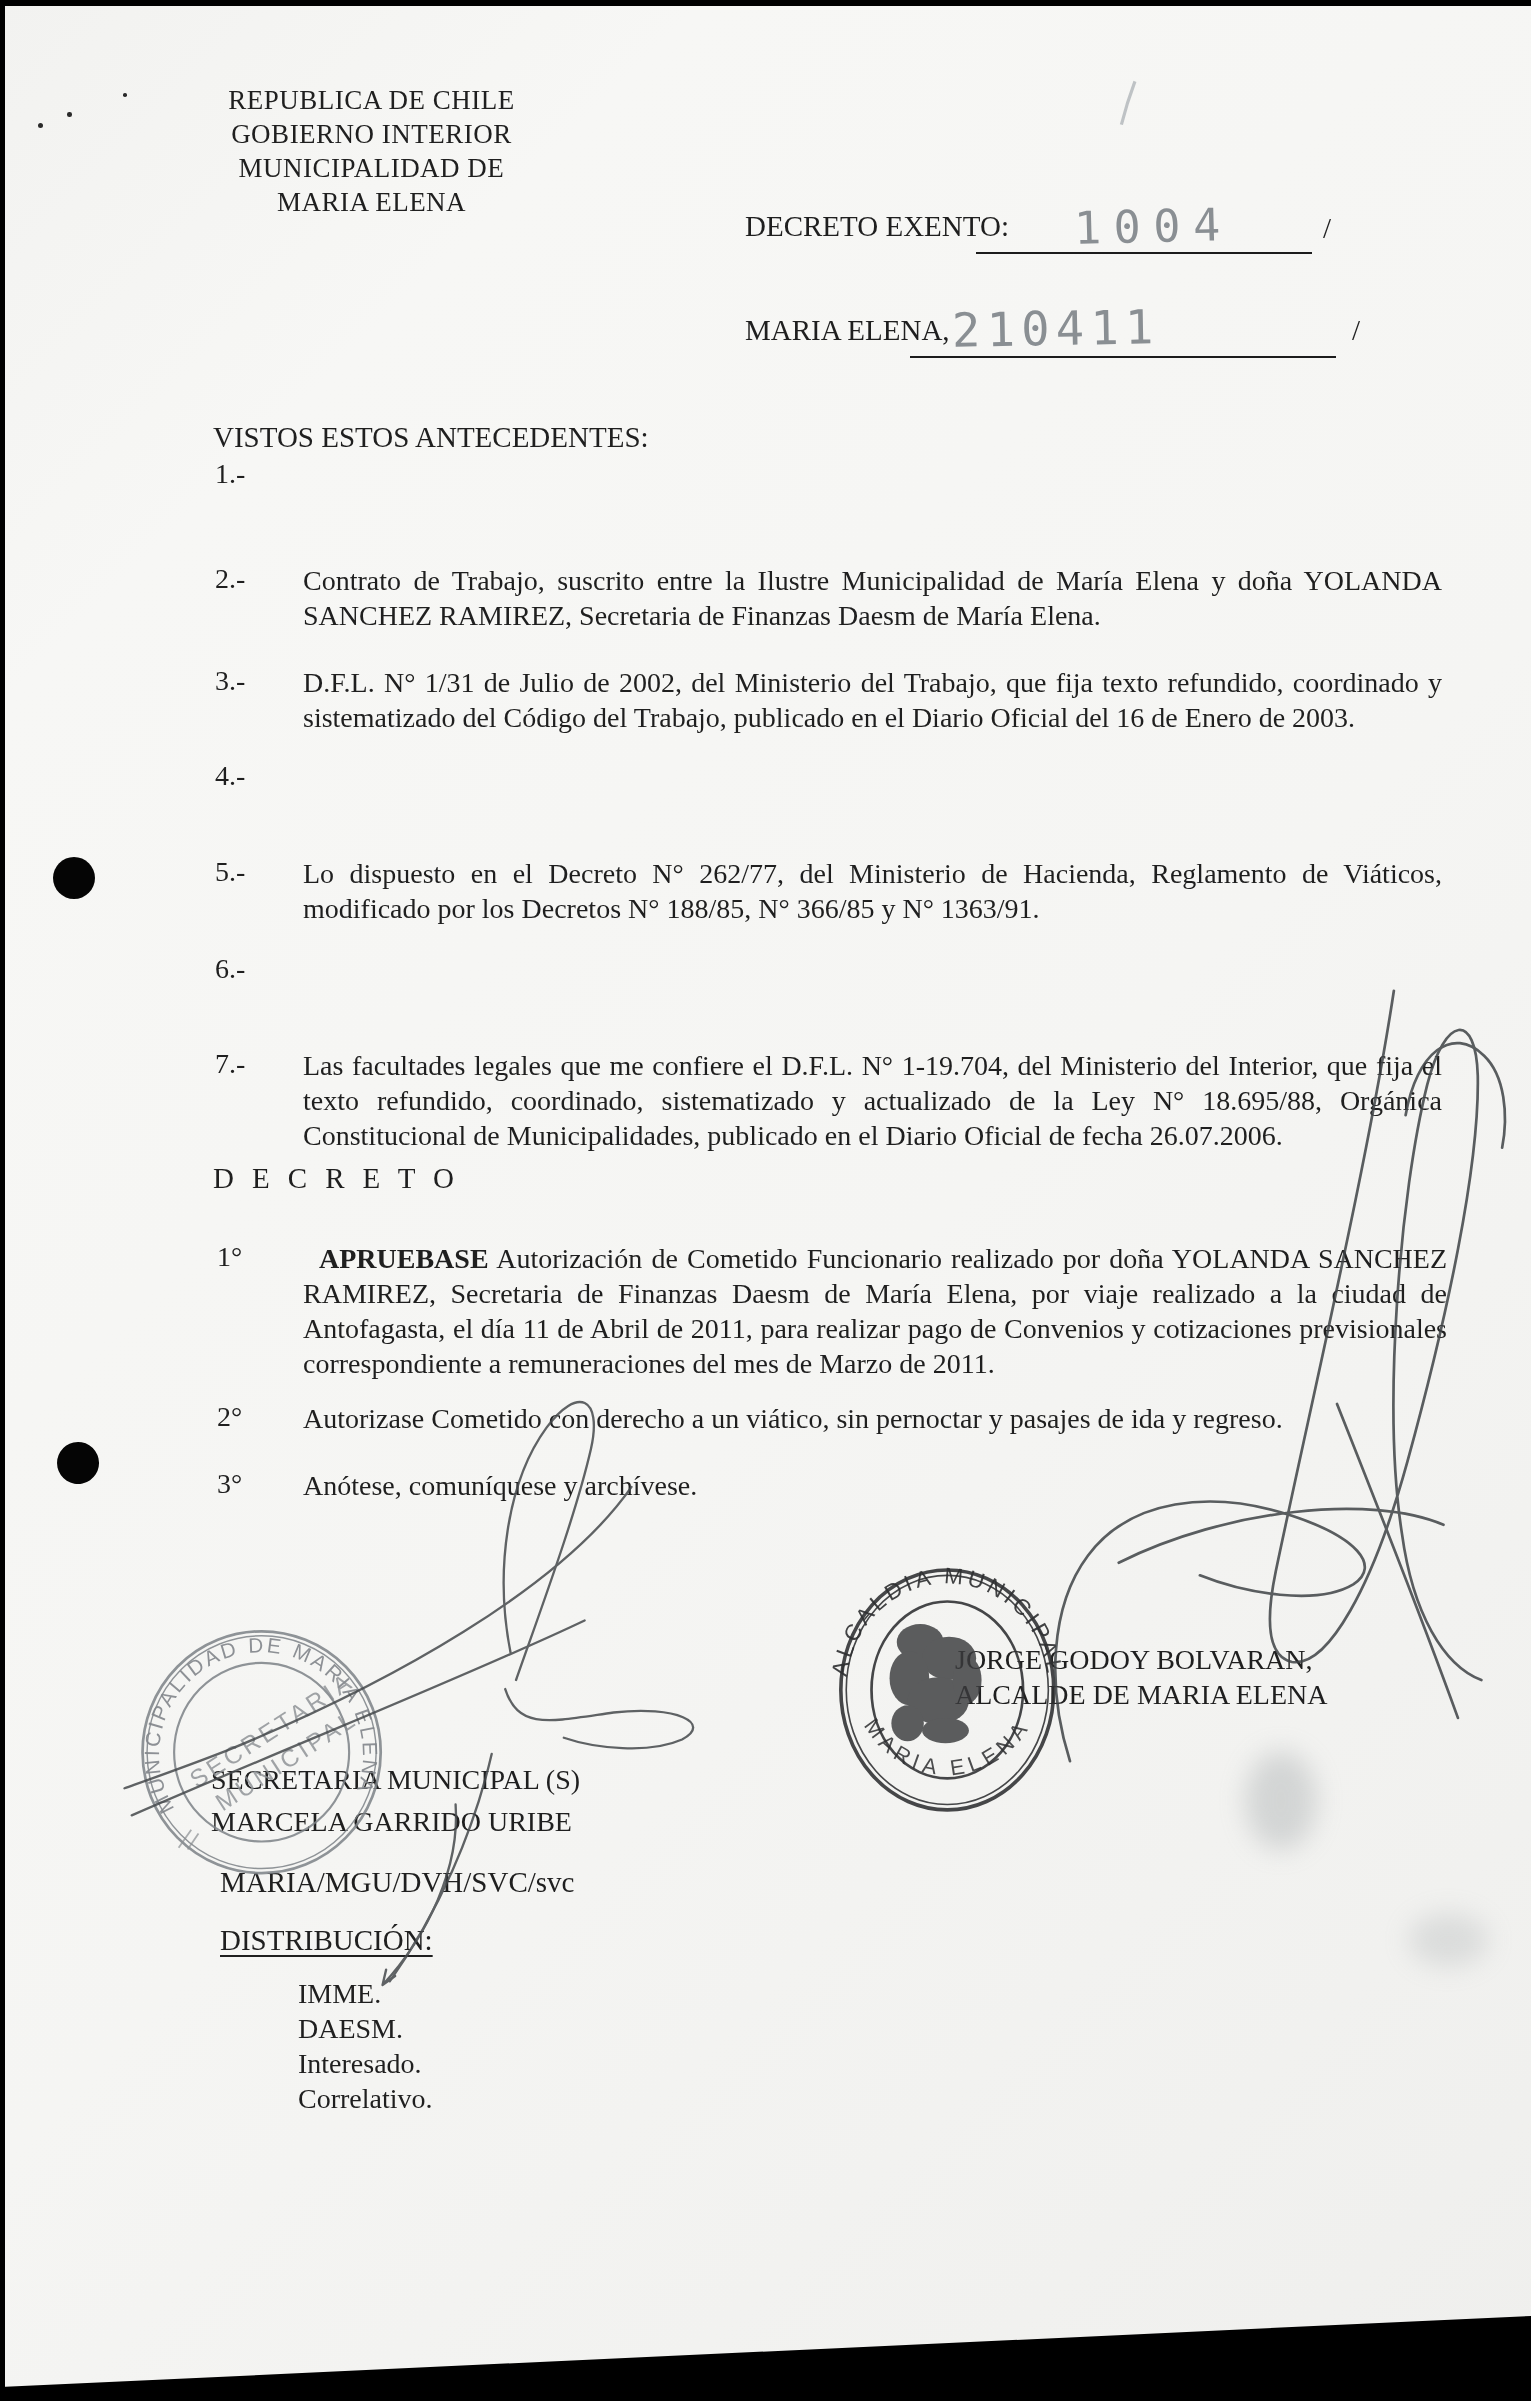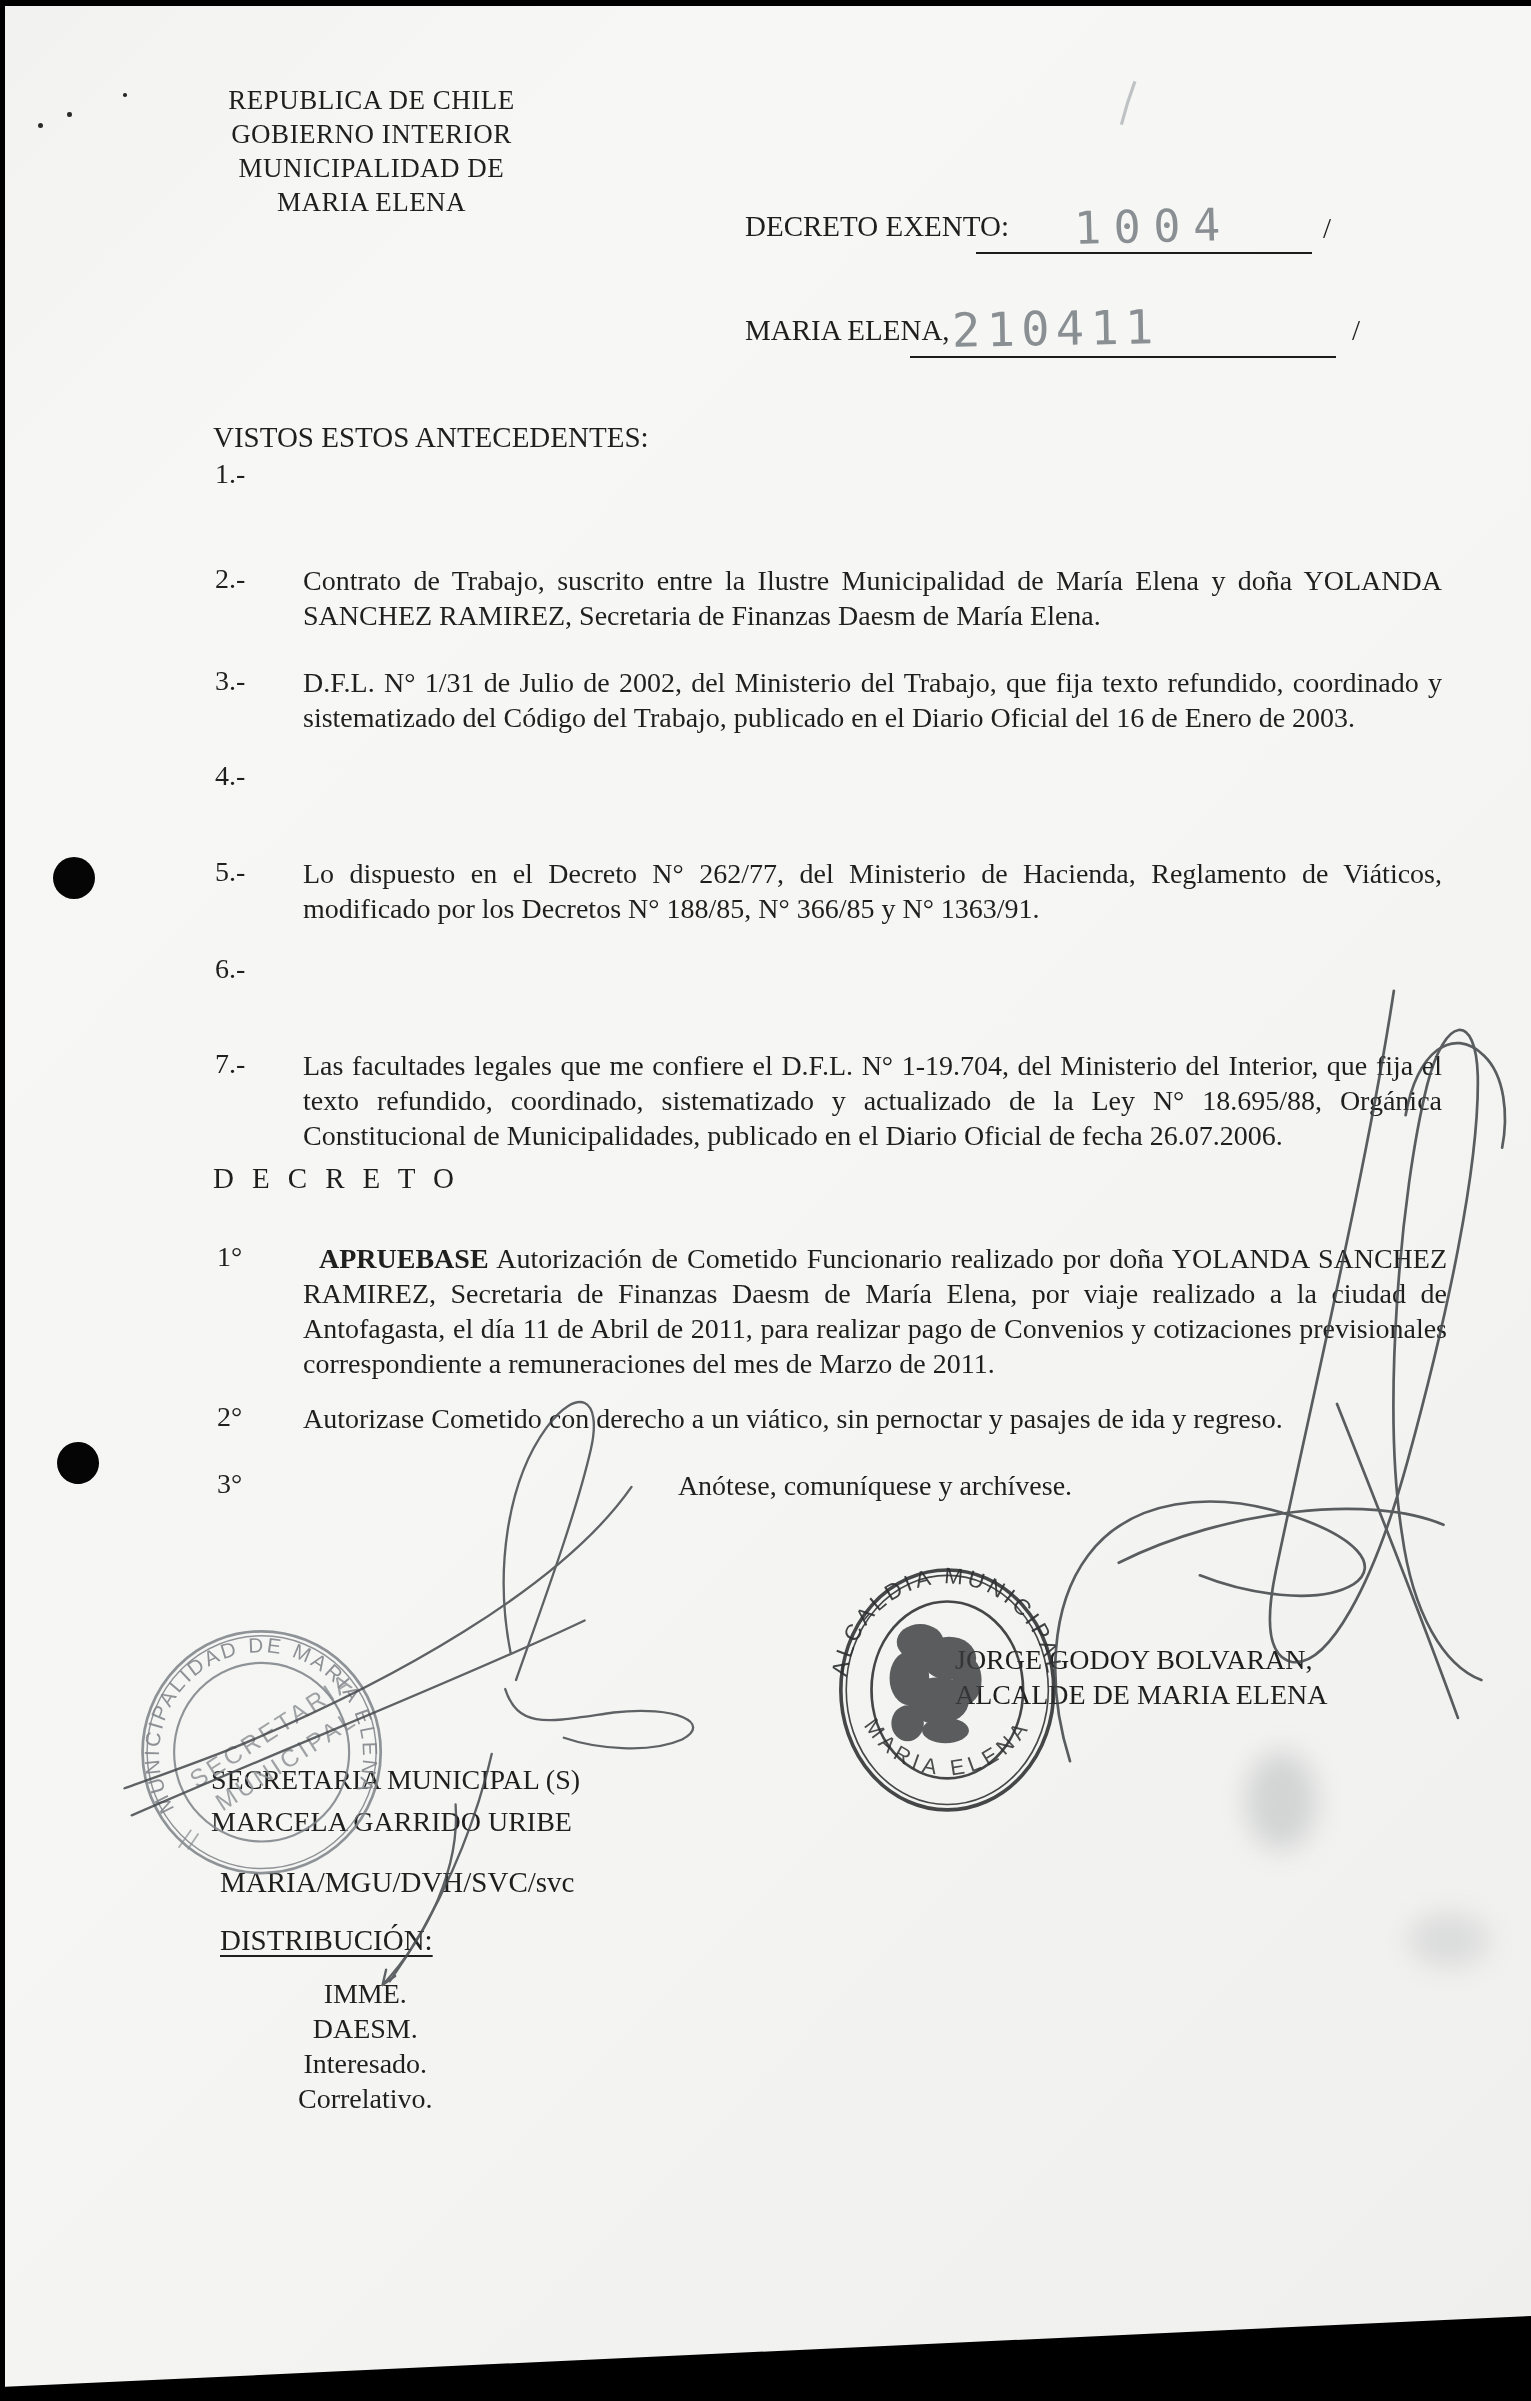--- a/index.html
+++ b/index.html
@@ -25,21 +25,21 @@
   .stampnum{font-family:"DejaVu Sans Mono", monospace;color:#70767c;opacity:.8;white-space:nowrap;}
   .slash{font-size:29px;}
   
   .title{font-size:29px;white-space:nowrap;}
   .itm-num{font-size:28px;}
   .itm-txt{font-size:28px;line-height:35px;text-align:justify;}
   .b{font-weight:bold;margin-left:16px;}
   .sig-name{font-size:28px;line-height:36px;white-space:nowrap;}
   .footer-line{font-size:29px;white-space:nowrap;}
   .dist-title{font-size:29px;text-decoration:underline;text-underline-offset:5.4px;white-space:nowrap;}
-  .dist-list{font-size:28px;line-height:35px;text-align:center;}
+  .dist-list{font-size:28px;line-height:35px;}
   svg.overlay{position:absolute;left:0;top:0;pointer-events:none;}
 </style>
 </head>
 <body>
 
 <div class="scan">
 
   <div class="abs letterhead">
     <div>REPUBLICA DE CHILE</div>
     <div>GOBIERNO  INTERIOR</div>
@@ -79,21 +79,21 @@
 
   <div class="abs title" style="left:213px;top:1162px;letter-spacing:5.4px;">D E C R E T O</div>
 
   <div class="abs itm-num" style="left:217px;top:1241px;">1°</div>
   <div class="abs itm-txt" style="left:303px;top:1241px;width:1144px;"><span class="b">APRUEBASE</span><span> Autorización de Cometido Funcionario realizado por doña YOLANDA SANCHEZ  RAMIREZ, Secretaria de Finanzas Daesm  de María Elena, por viaje realizado  a la ciudad de Antofagasta, el día 11 de Abril de 2011, para realizar pago  de Convenios y cotizaciones previsionales correspondiente a remuneraciones del mes de Marzo de 2011.</span></div>
 
   <div class="abs itm-num" style="left:217px;top:1401px;">2°</div>
   <div class="abs itm-txt" style="left:303px;top:1401px;width:1144px;text-align:left;">Autorizase Cometido con derecho a un viático, sin pernoctar y pasajes de ida y regreso.</div>
 
   <div class="abs itm-num" style="left:217px;top:1468px;">3°</div>
-  <div class="abs itm-txt" style="left:303px;top:1468px;width:1144px;text-align:center;">Anótese, comuníquese y archívese.</div>
+  <div class="abs itm-txt" style="left:303px;top:1468px;width:1144px;text-align:left;">Anótese, comuníquese y archívese.</div>
 
   <div class="abs sig-name" style="left:211px;top:1804px;">MARCELA GARRIDO URIBE</div>
   <div class="abs sig-name" style="left:211px;top:1762px;">SECRETARIA MUNICIPAL (S)</div>
 
   <div class="abs sig-name" style="left:955px;top:1642px;">JORGE GODOY BOLVARAN,</div>
   <div class="abs sig-name" style="left:955px;top:1677px;">ALCALDE DE MARIA ELENA</div>
 
   <div class="abs footer-line" style="left:220px;top:1866px;">MARIA/MGU/DVH/SVC/svc</div>
   <div class="abs dist-title" style="left:220px;top:1924px;">DISTRIBUCIÓN:</div>
   <div class="abs dist-list" style="left:298px;top:1976px;">

